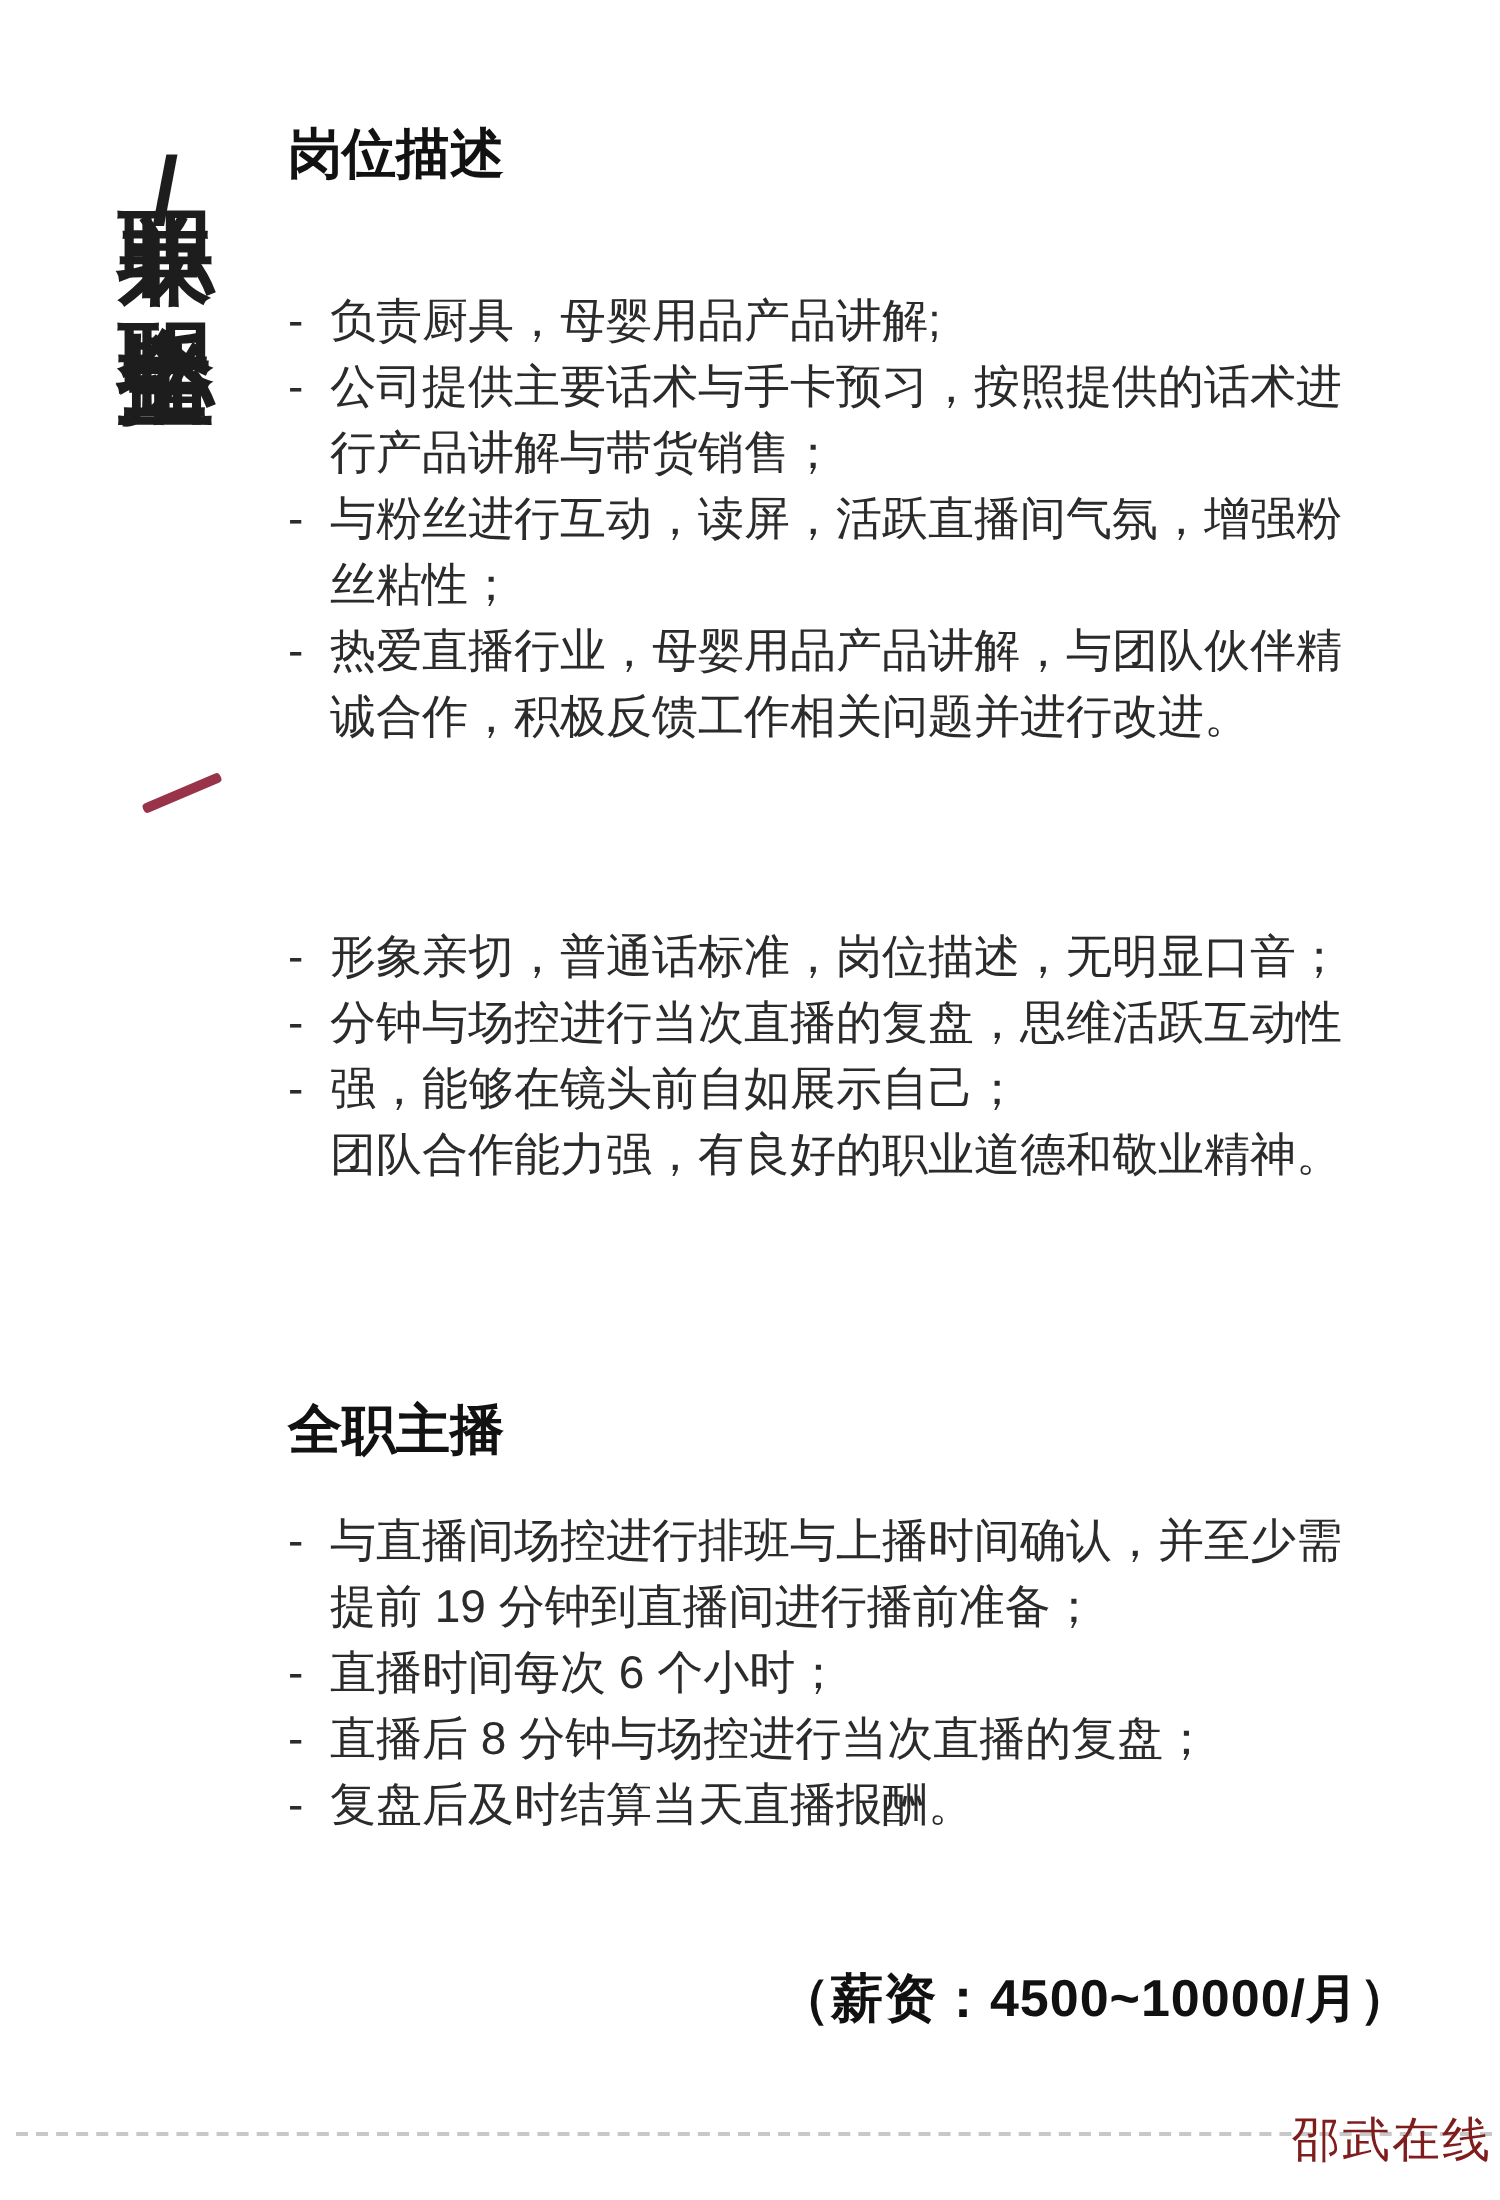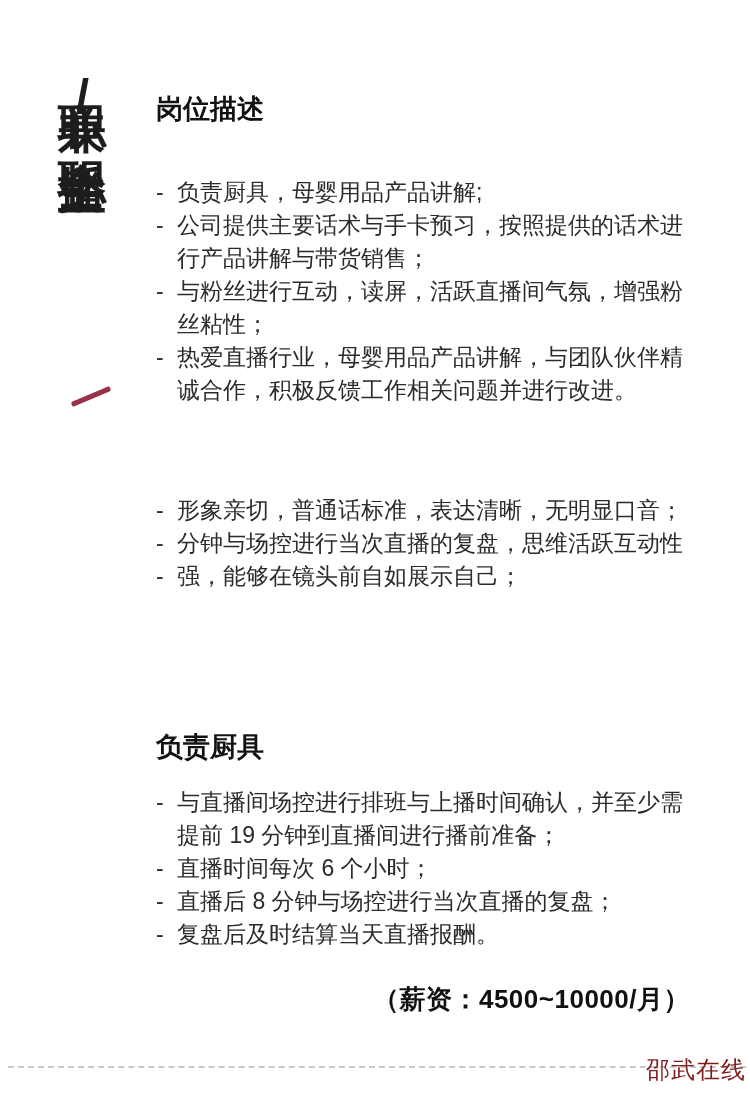--- a/index.html
+++ b/index.html
@@ -35,23 +35,22 @@
     width: 42px;
     height: 5px;
     background: #993349;
     border-radius: 2px;
     transform: rotate(-23deg);
   }
 
   
   .section {
     position: absolute;
-    left: 156px;
+    left: 144px;
     width: 548px;
-    margin-top: 32px;
   }
   .sec1 { top: 60px; }
   .sec2 { top: 440px; }
   .sec3 { top: 698px; }
   .section h2 {
     margin: 0;
     font-size: 27px;
     line-height: 34px;
     font-weight: 700;
     color: #121212;
@@ -65,21 +64,21 @@
   .sec1 .items { margin-top: 50px; }
   .bullet { display: flex; align-items: flex-start; }
   .dash { width: 21px; flex: none; }
   .bullet.cont { padding-left: 21px; }
   .txt { flex: 1; }
 
   
   .salary {
     position: absolute;
     top: 982px;
-    right: 60px;
+    right: 44px;
     font-size: 26px;
     font-weight: 700;
     color: #111111;
     letter-spacing: 0.5px;
   }
 
   
   .bottom-rule {
     position: absolute;
     top: 1066px;
@@ -125,35 +124,38 @@
         <span class="dash">-</span>
         <span class="txt">热爱直播行业，母婴用品产品讲解，与团队伙伴精诚合作，积极反馈工作相关问题并进行改进。</span>
       </div>
     </div>
   </section>
 
   <section class="section sec2">
     <div class="items">
       <div class="bullet">
         <span class="dash">-</span>
-        <span class="txt">形象亲切，普通话标准，表达清晰，无明显口音；</span>
+        <span class="txt">形象亲切，普通话标准，岗位描述，无明显口音；</span>
       </div>
       <div class="bullet">
         <span class="dash">-</span>
         <span class="txt">分钟与场控进行当次直播的复盘，思维活跃互动性</span>
       </div>
       <div class="bullet">
         <span class="dash">-</span>
         <span class="txt">强，能够在镜头前自如展示自己；</span>
       </div>
+      <div class="bullet cont">
+        <span class="txt">团队合作能力强，有良好的职业道德和敬业精神。</span>
+      </div>
     </div>
   </section>
 
   <section class="section sec3">
-    <h2>负责厨具</h2>
+    <h2>全职主播</h2>
     <div class="items">
       <div class="bullet">
         <span class="dash">-</span>
         <span class="txt">与直播间场控进行排班与上播时间确认，并至少需提前 19 分钟到直播间进行播前准备；</span>
       </div>
       <div class="bullet">
         <span class="dash">-</span>
         <span class="txt">直播时间每次 6 个小时；</span>
       </div>
       <div class="bullet">

